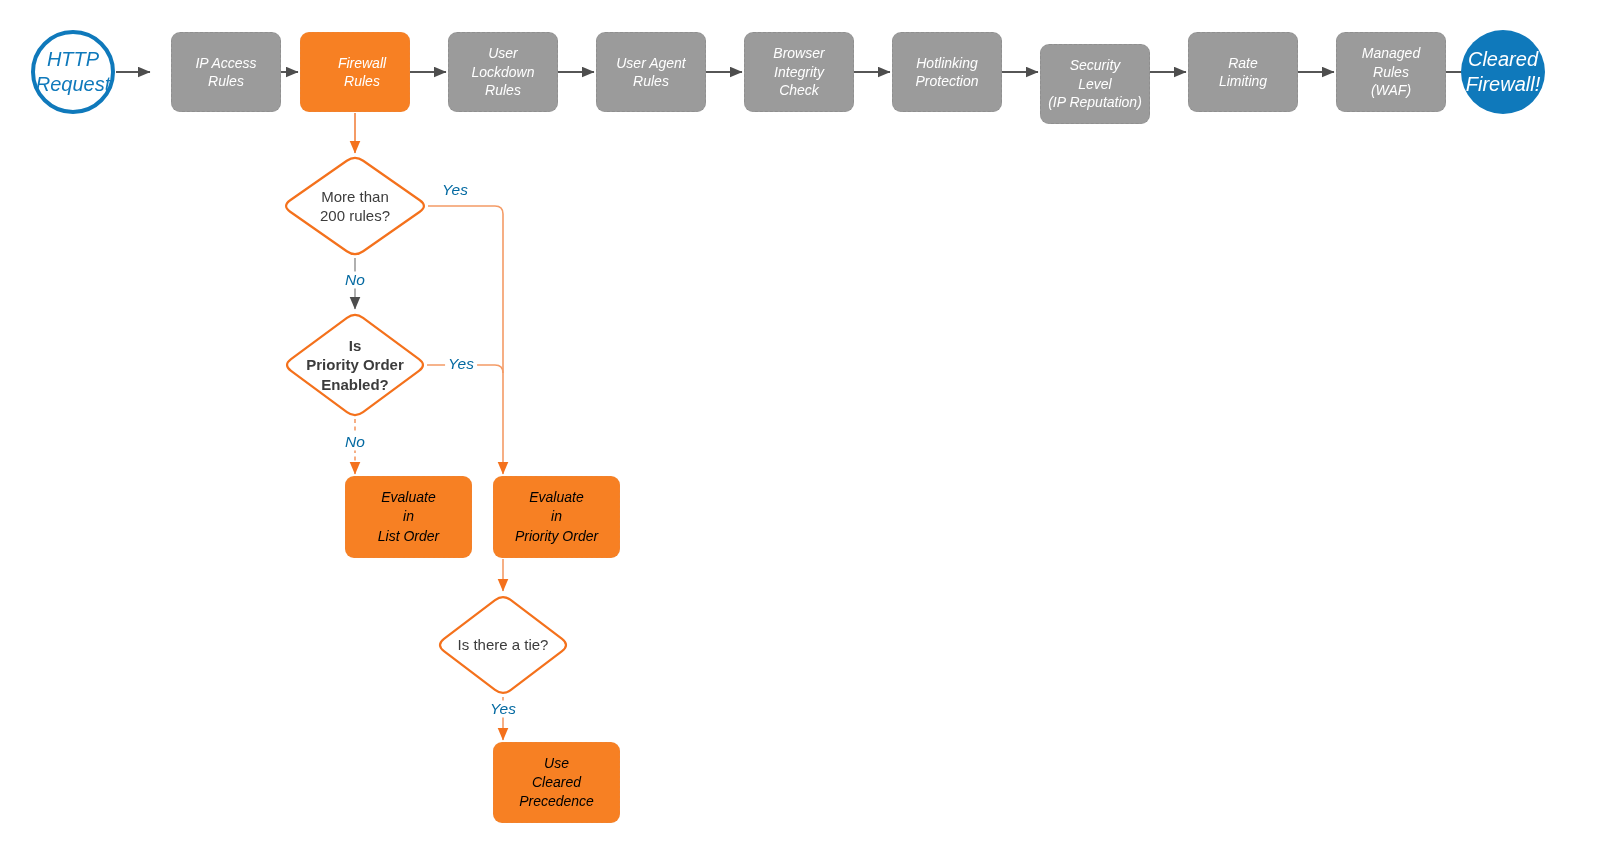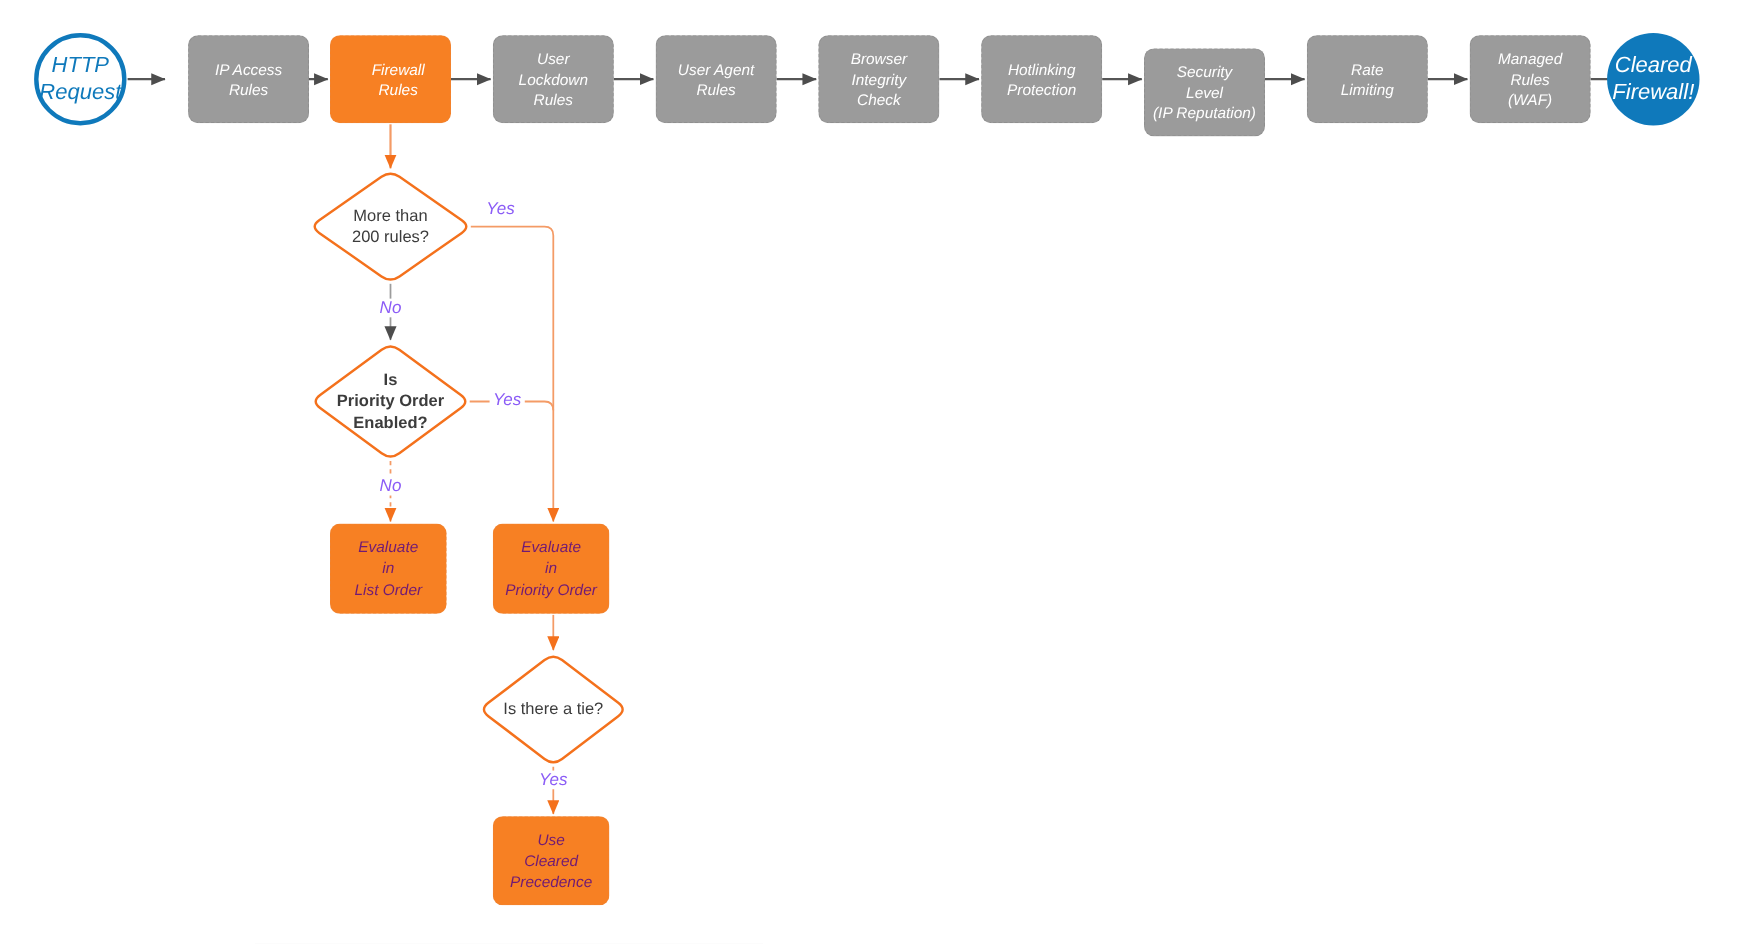--- a/index.html
+++ b/index.html
@@ -15,32 +15,32 @@
   .dash{stroke-dasharray:4 3.5;}
   .diamond{fill:#ffffff;stroke:var(--wire-orange,#F4711C);stroke-width:2.2;}
   .node{position:absolute;display:flex;align-items:center;justify-content:center;
     text-align:center;white-space:pre-line;box-sizing:border-box;}
   .chip{
     width:110px;height:80px;border-radius:9px;background:var(--gray,#9B9B9B);
     border:1px dashed #8f8f8f;color:#ffffff;font-style:italic;font-size:14px;line-height:1.32;
   }
   .chip.hl{background:var(--orange,#F78023);border-color:#ef8332;padding-left:14px;}
   .obox{
-    width:106px;border-radius:9px;background:var(--orange,#F78023);
-    border:1px dashed #ef8332;color:#701a75;font-style:italic;font-size:14px;line-height:1.38;
+    width:127px;border-radius:9px;background:var(--orange,#F78023);
+    border:1px dashed #ef8332;color:#000000;font-style:italic;font-size:14px;line-height:1.38;margin-left:45px;
   }
   .circle{
     width:84px;height:84px;border-radius:50%;font-weight:normal;font-style:italic;font-size:20px;line-height:1.25;
   }
   .circle.start{background:#ffffff;border:4px solid var(--blue,#0F79BB);color:var(--blue,#0F79BB);}
   .circle.end{background:var(--blue,#0F79BB);color:#ffffff;}
   .dtext{position:absolute;width:140px;height:80px;display:flex;align-items:center;justify-content:center;
     text-align:center;white-space:pre-line;color:var(--text-dark,#3C3C3C);font-size:15px;line-height:1.28;}
   .elabel{position:absolute;transform:translate(-50%,-50%);font-style:italic;font-size:15.5px;
-    color:#8b5cf6;background:#ffffff;padding:0 3px;line-height:1.1;}
+    color:#0369a1;background:#ffffff;padding:0 3px;line-height:1.1;}
 </style>
 </head>
 <body>
 
 <div class="canvas">
 
   <svg class="wires" width="1600" height="858">
     <defs>
       <marker id="ag" markerUnits="userSpaceOnUse" markerWidth="14" markerHeight="12" refX="12.5" refY="5.5" orient="auto">
         <path d="M0,0 L13,5.5 L0,11 Z" fill="#4D4D4D"></path>

